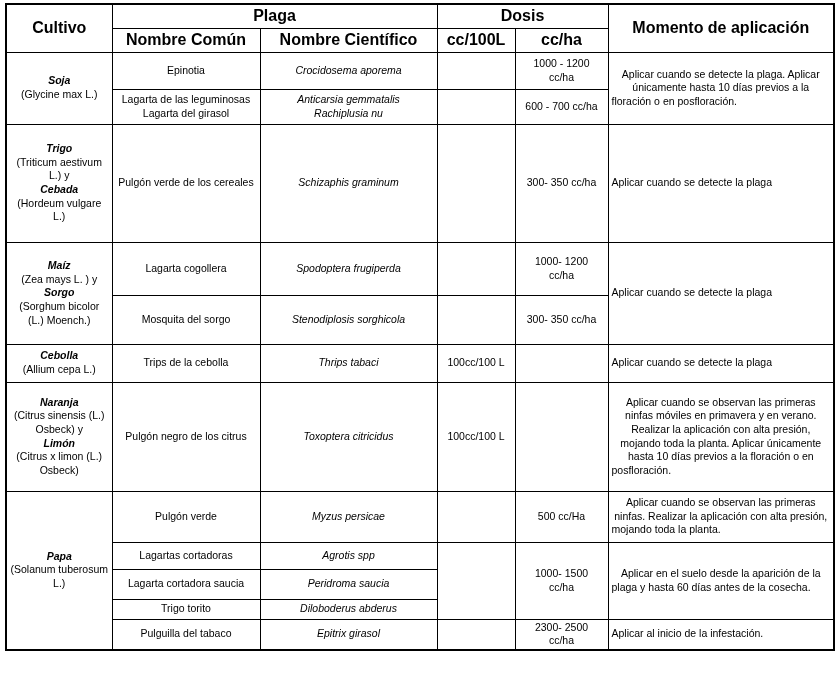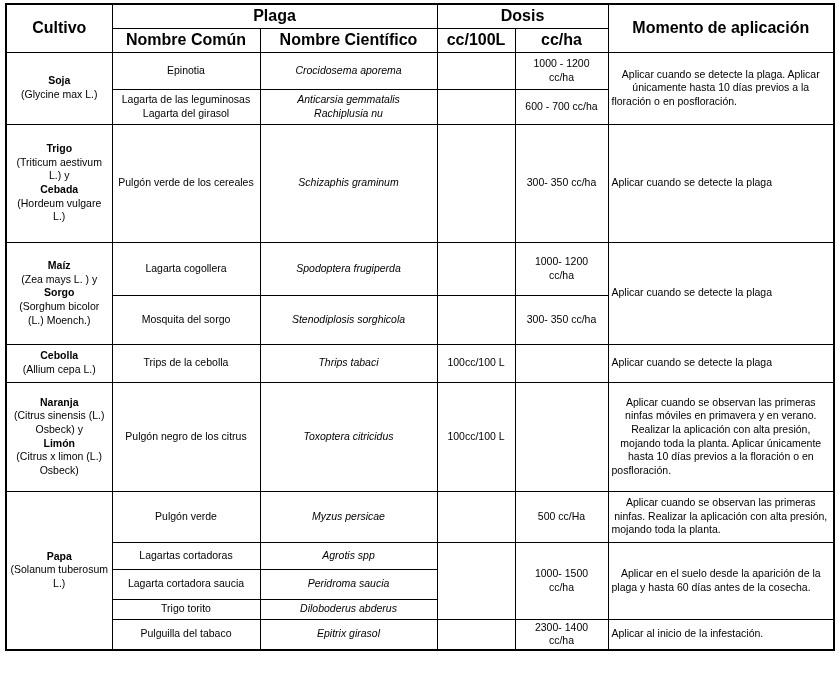--- a/index.html
+++ b/index.html
@@ -3,21 +3,21 @@
 <meta charset="utf-8">
 <style>
   html,body{margin:0;padding:0;background:#ffffff;}
   body{width:839px;height:679px;font-family:"Liberation Sans","DejaVu Sans",sans-serif;color:#000;}
   .sheet{position:relative;width:839px;height:679px;background:#fff;overflow:hidden;}
   table.main{border-collapse:collapse;table-layout:fixed;width:828px;margin:3px 0 0 5px;border:2px solid #000;}
   table.main th, table.main td{border:1.4px solid #000;padding:1px 3px;vertical-align:middle;text-align:center;font-size:10.5px;line-height:1.3;overflow:hidden;}
   table.main th{font-weight:bold;font-size:16px;padding:1px 2px;}
   .bh-b{border-bottom-style:hidden;}
   .bh-r{border-right-style:hidden;}
-  .crop{font-weight:bold;}
+  .crop{font-weight:bold;font-style:italic;}
   .latin{font-weight:normal;}
   .sci{font-style:italic;}
   .mom{text-align:justify;text-align-last:left;padding:2px 5px;}
   .foot{margin:5px 0 0 7px;font-weight:bold;font-size:11px;line-height:1.35;letter-spacing:-0.2px;}
 </style>
 </head>
 <body>
 
 <div class="sheet">
   <table class="main">
@@ -165,21 +165,21 @@
       </tr>
       <tr style="height:20px">
         <td>Trigo torito</td>
         <td class="sci">Diloboderus abderus</td>
       </tr>
       <tr style="height:24px">
         <td>Pulguilla del tabaco</td>
         <td class="sci">Epitrix girasol</td>
         <td></td>
         <td>
-          <span>2300- 1400</span><br>
+          <span>2300- 2500</span><br>
           <span>cc/ha</span>
         </td>
         <td class="mom">Aplicar al inicio de la infestación.</td>
       </tr>
     </tbody>
   </table>
 
 </div>
 
 </body></html>

